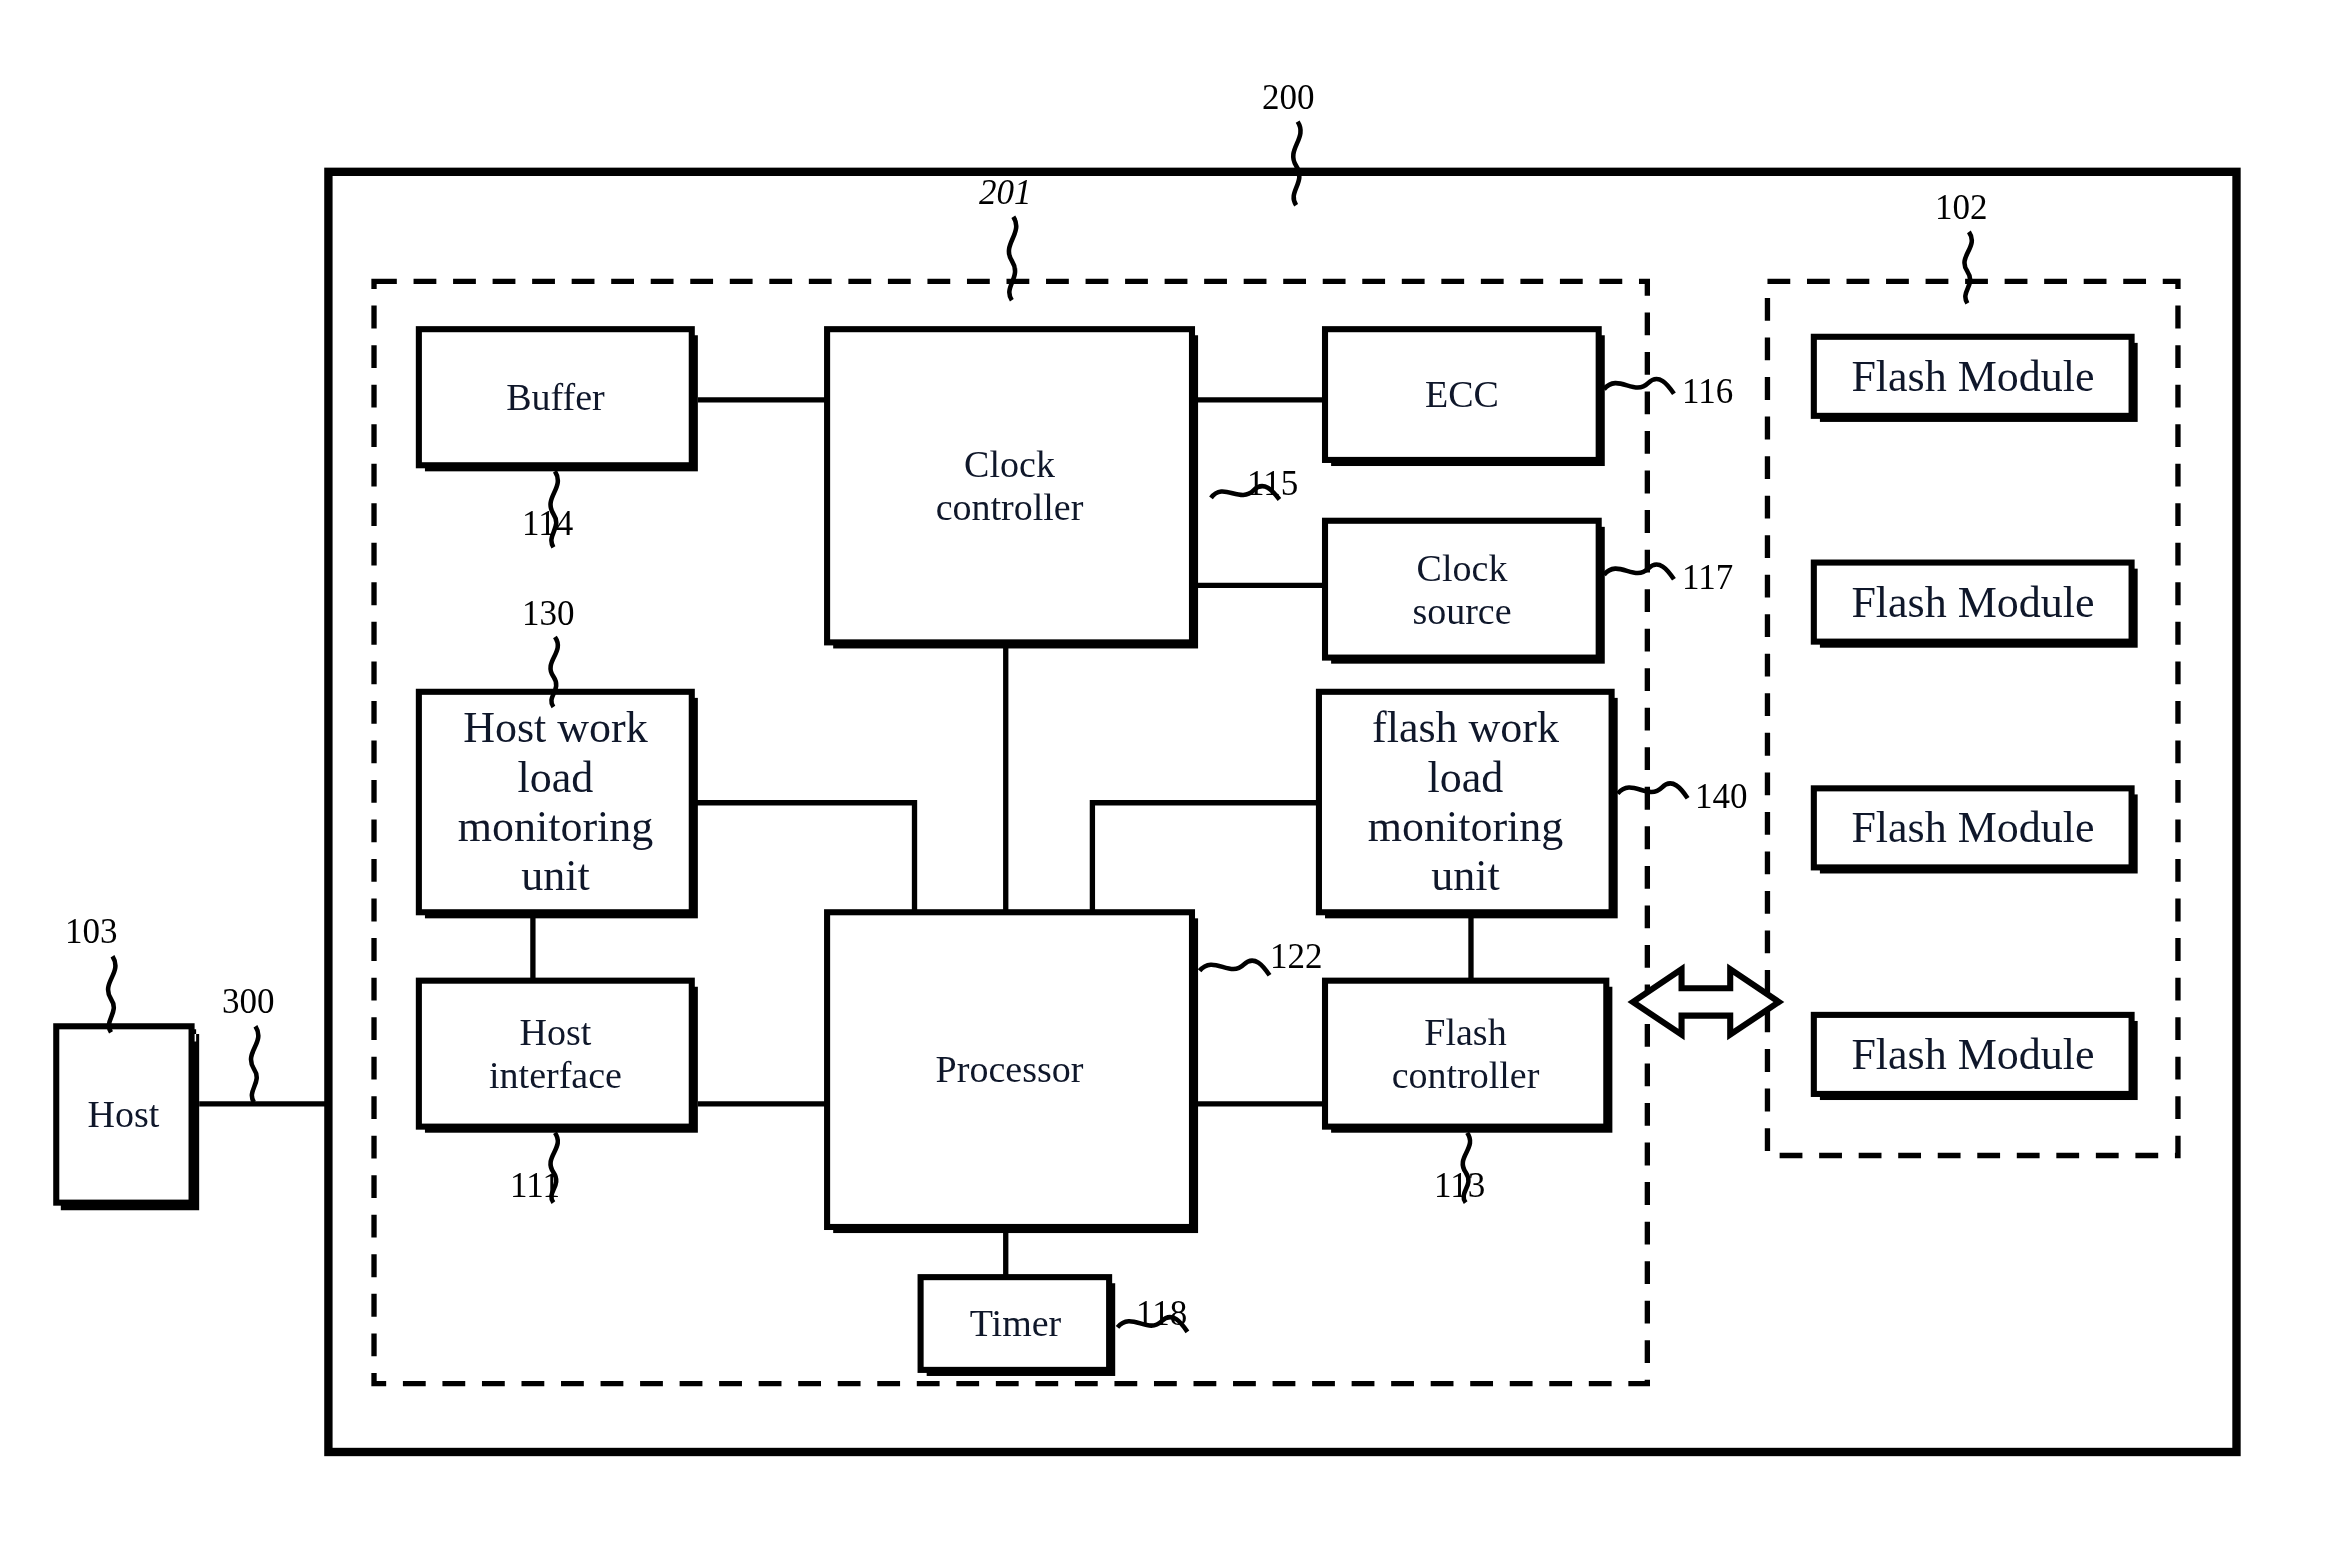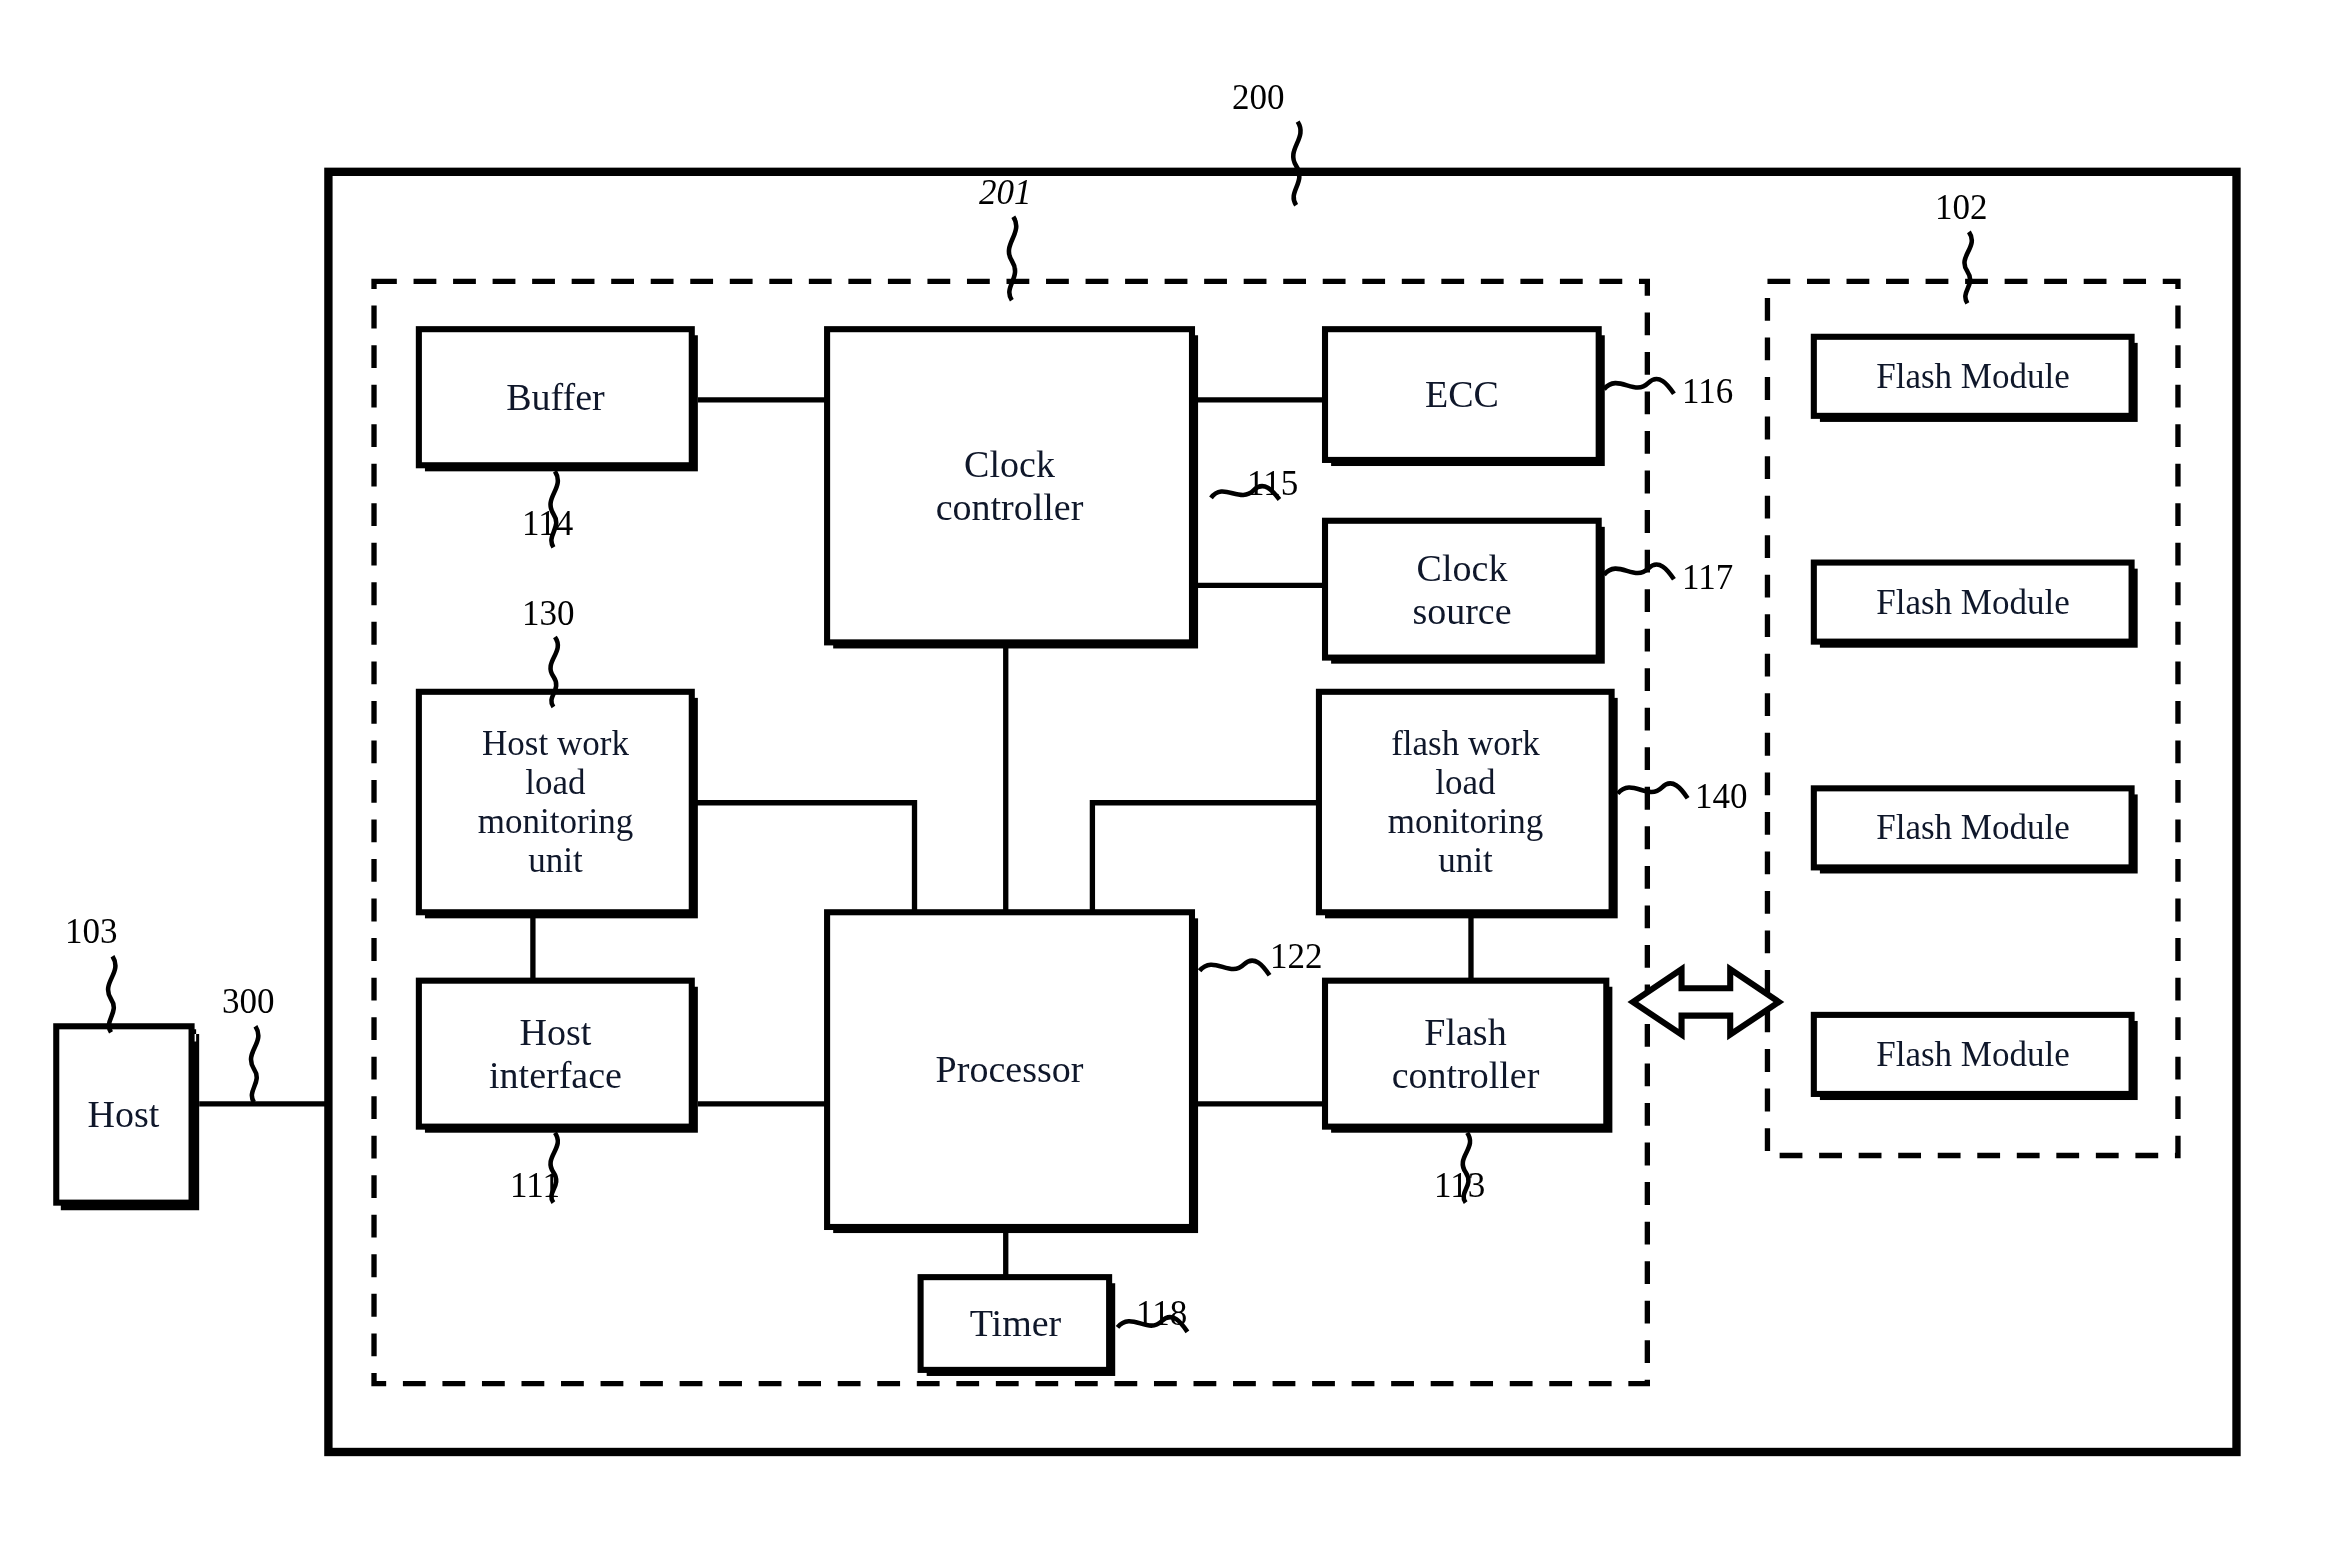--- a/index.html
+++ b/index.html
@@ -20,21 +20,21 @@
     white-space:pre-line;
   }
   .reflabel{
     position:absolute;
     color:#000;
     font-family:"Liberation Serif","DejaVu Serif",serif;
     font-size:35px;
     line-height:1;
     white-space:nowrap;
   }
-  .fs48{font-size:35px;}
+  .fs48{font-size:44px;}
   .fs50{font-size:38px;}
 </style>
 </head>
 <body>
 
 <div id="stage">
 
   <svg id="canvas" viewBox="0 0 3065 2056" xmlns="http://www.w3.org/2000/svg">
     <g fill="none" stroke="#000" stroke-linecap="butt">
 
@@ -212,21 +212,21 @@
   <div class="boxlabel fs50" style="left:921px;top:1277px;width:189px;height:93px;">Timer</div>
 
   <div class="boxlabel fs50" style="left:1325px;top:981px;width:281px;height:146px;">Flash
 controller</div>
 
   <div class="boxlabel fs48" style="left:1814px;top:337px;width:318px;height:79px;">Flash  Module</div>
   <div class="boxlabel fs48" style="left:1814px;top:563px;width:318px;height:79px;">Flash  Module</div>
   <div class="boxlabel fs48" style="left:1814px;top:788px;width:318px;height:79px;">Flash  Module</div>
   <div class="boxlabel fs48" style="left:1814px;top:1015px;width:318px;height:79px;">Flash  Module</div>
 
-  <div class="reflabel" style="left:1232px;top:80px;">200</div>
+  <div class="reflabel" style="left:1262px;top:80px;">200</div>
 
   <div class="reflabel" style="left:979px;top:175px;font-style:italic;">201</div>
 
   <div class="reflabel" style="left:1935px;top:190px;">102</div>
 
   <div class="reflabel" style="left:65px;top:914px;">103</div>
 
   <div class="reflabel" style="left:222px;top:984px;">300</div>
 
   <div class="reflabel" style="left:522px;top:506px;">114</div>

